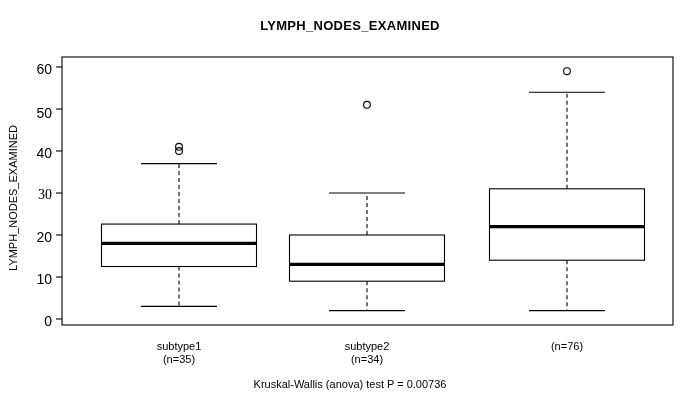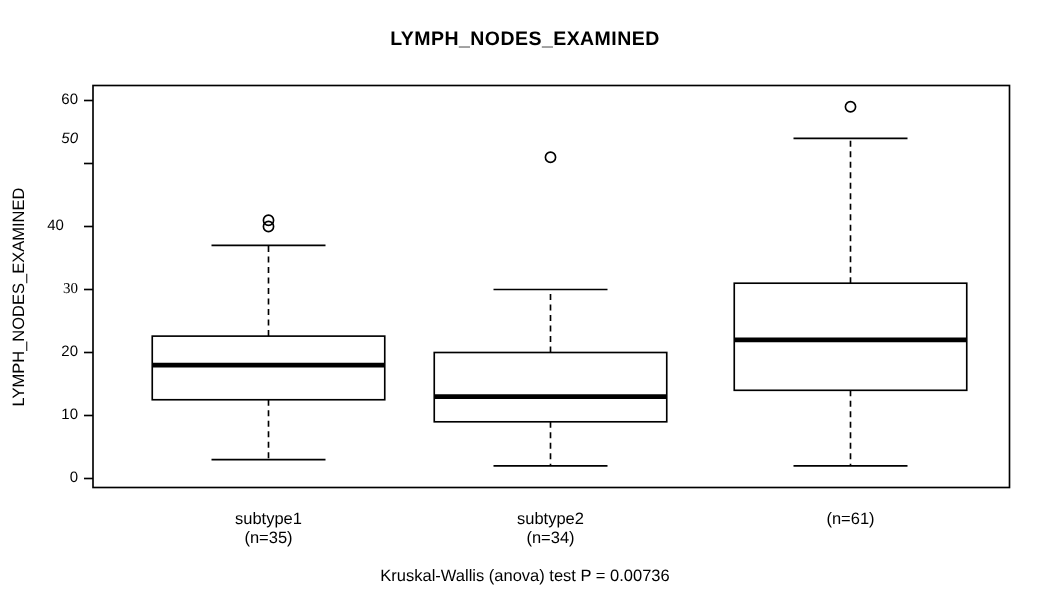--- a/index.html
+++ b/index.html
@@ -46,21 +46,21 @@
     width: 200px;
     text-align: center;
     font-size: 11px;
     transform: rotate(-90deg);
     transform-origin: center center;
     white-space: nowrap;
   }
   .tick-label {
     position: absolute;
     text-align: right;
-    font-size: 10px;
+    font-size: 14px;
     width: 30px;
   }
   .cat-label {
     position: absolute;
     text-align: center;
     font-size: 11px;
     width: 160px;
     line-height: 13px;
   }
   svg.canvas {
@@ -74,34 +74,34 @@
 <div id="plot-root">
 
   <div class="plot-title">LYMPH_NODES_EXAMINED</div>
 
   <div class="y-axis-title">LYMPH_NODES_EXAMINED</div>
 
   <div class="tick-label" style="left:22px; top:313px;">0</div>
   <div class="tick-label" style="left:22px; top:271px;">10</div>
   <div class="tick-label" style="left:22px; top:229px;">20</div>
   <div class="tick-label" style="left:22px; top:187px;font-family:Liberation Serif, serif;">30</div>
-  <div class="tick-label" style="left:22px; top:145px;text-align:center;">40</div>
-  <div class="tick-label" style="left:22px; top:87px;font-style:italic;">50</div>
+  <div class="tick-label" style="left:22px; top:145px;">40</div>
+  <div class="tick-label" style="left:22px; top:105px;">50</div>
   <div class="tick-label" style="left:22px; top:61px;">60</div>
 
   <div class="cat-label" style="left:99px; top:340px;">
     <div>subtype1</div>
     <div>(n=35)</div>
   </div>
   <div class="cat-label" style="left:287px; top:340px;">
     <div>subtype2</div>
     <div>(n=34)</div>
   </div>
   <div class="cat-label" style="left:487px; top:340px;">
-    <div>(n=61)</div>
+    <div>(n=76)</div>
   </div>
 
   <svg class="canvas" id="chart-svg" width="700" height="400">
       <rect x="62" y="57" width="611" height="268" fill="none" stroke="#000000" stroke-width="1.1"></rect>
       <line x1="56" y1="319" x2="62" y2="319" stroke="#000000" stroke-width="1.1"></line>
       <line x1="56" y1="277" x2="62" y2="277" stroke="#000000" stroke-width="1.1"></line>
       <line x1="56" y1="235" x2="62" y2="235" stroke="#000000" stroke-width="1.1"></line>
       <line x1="56" y1="193" x2="62" y2="193" stroke="#000000" stroke-width="1.1"></line>
       <line x1="56" y1="151" x2="62" y2="151" stroke="#000000" stroke-width="1.1"></line>
       <line x1="56" y1="109" x2="62" y2="109" stroke="#000000" stroke-width="1.1"></line>

